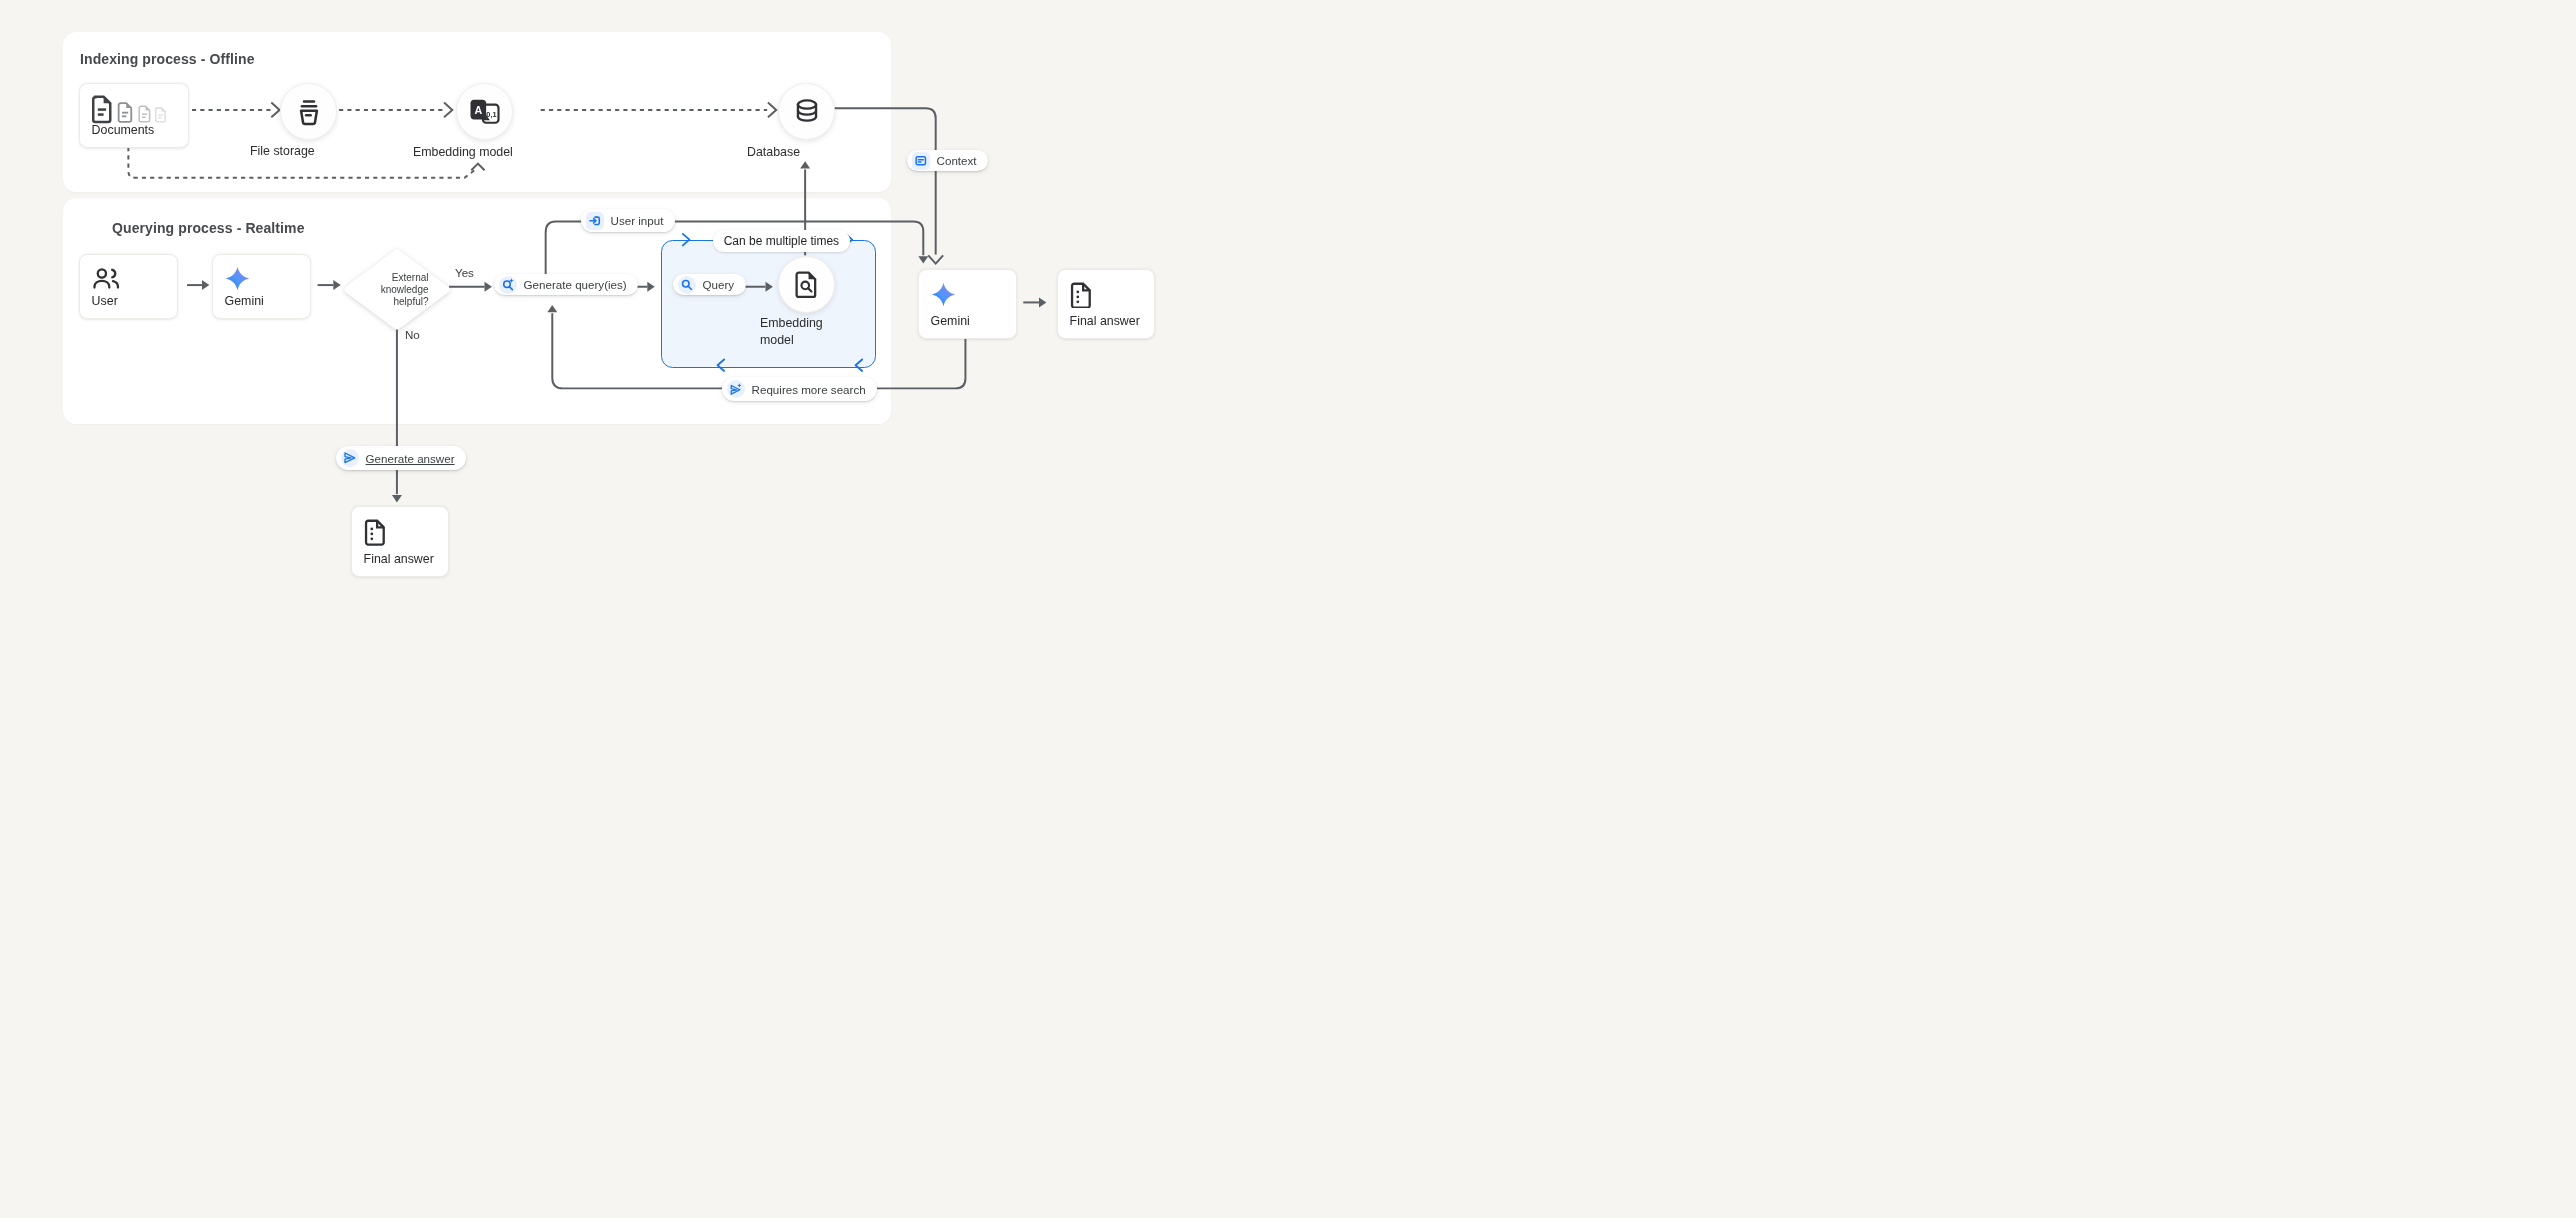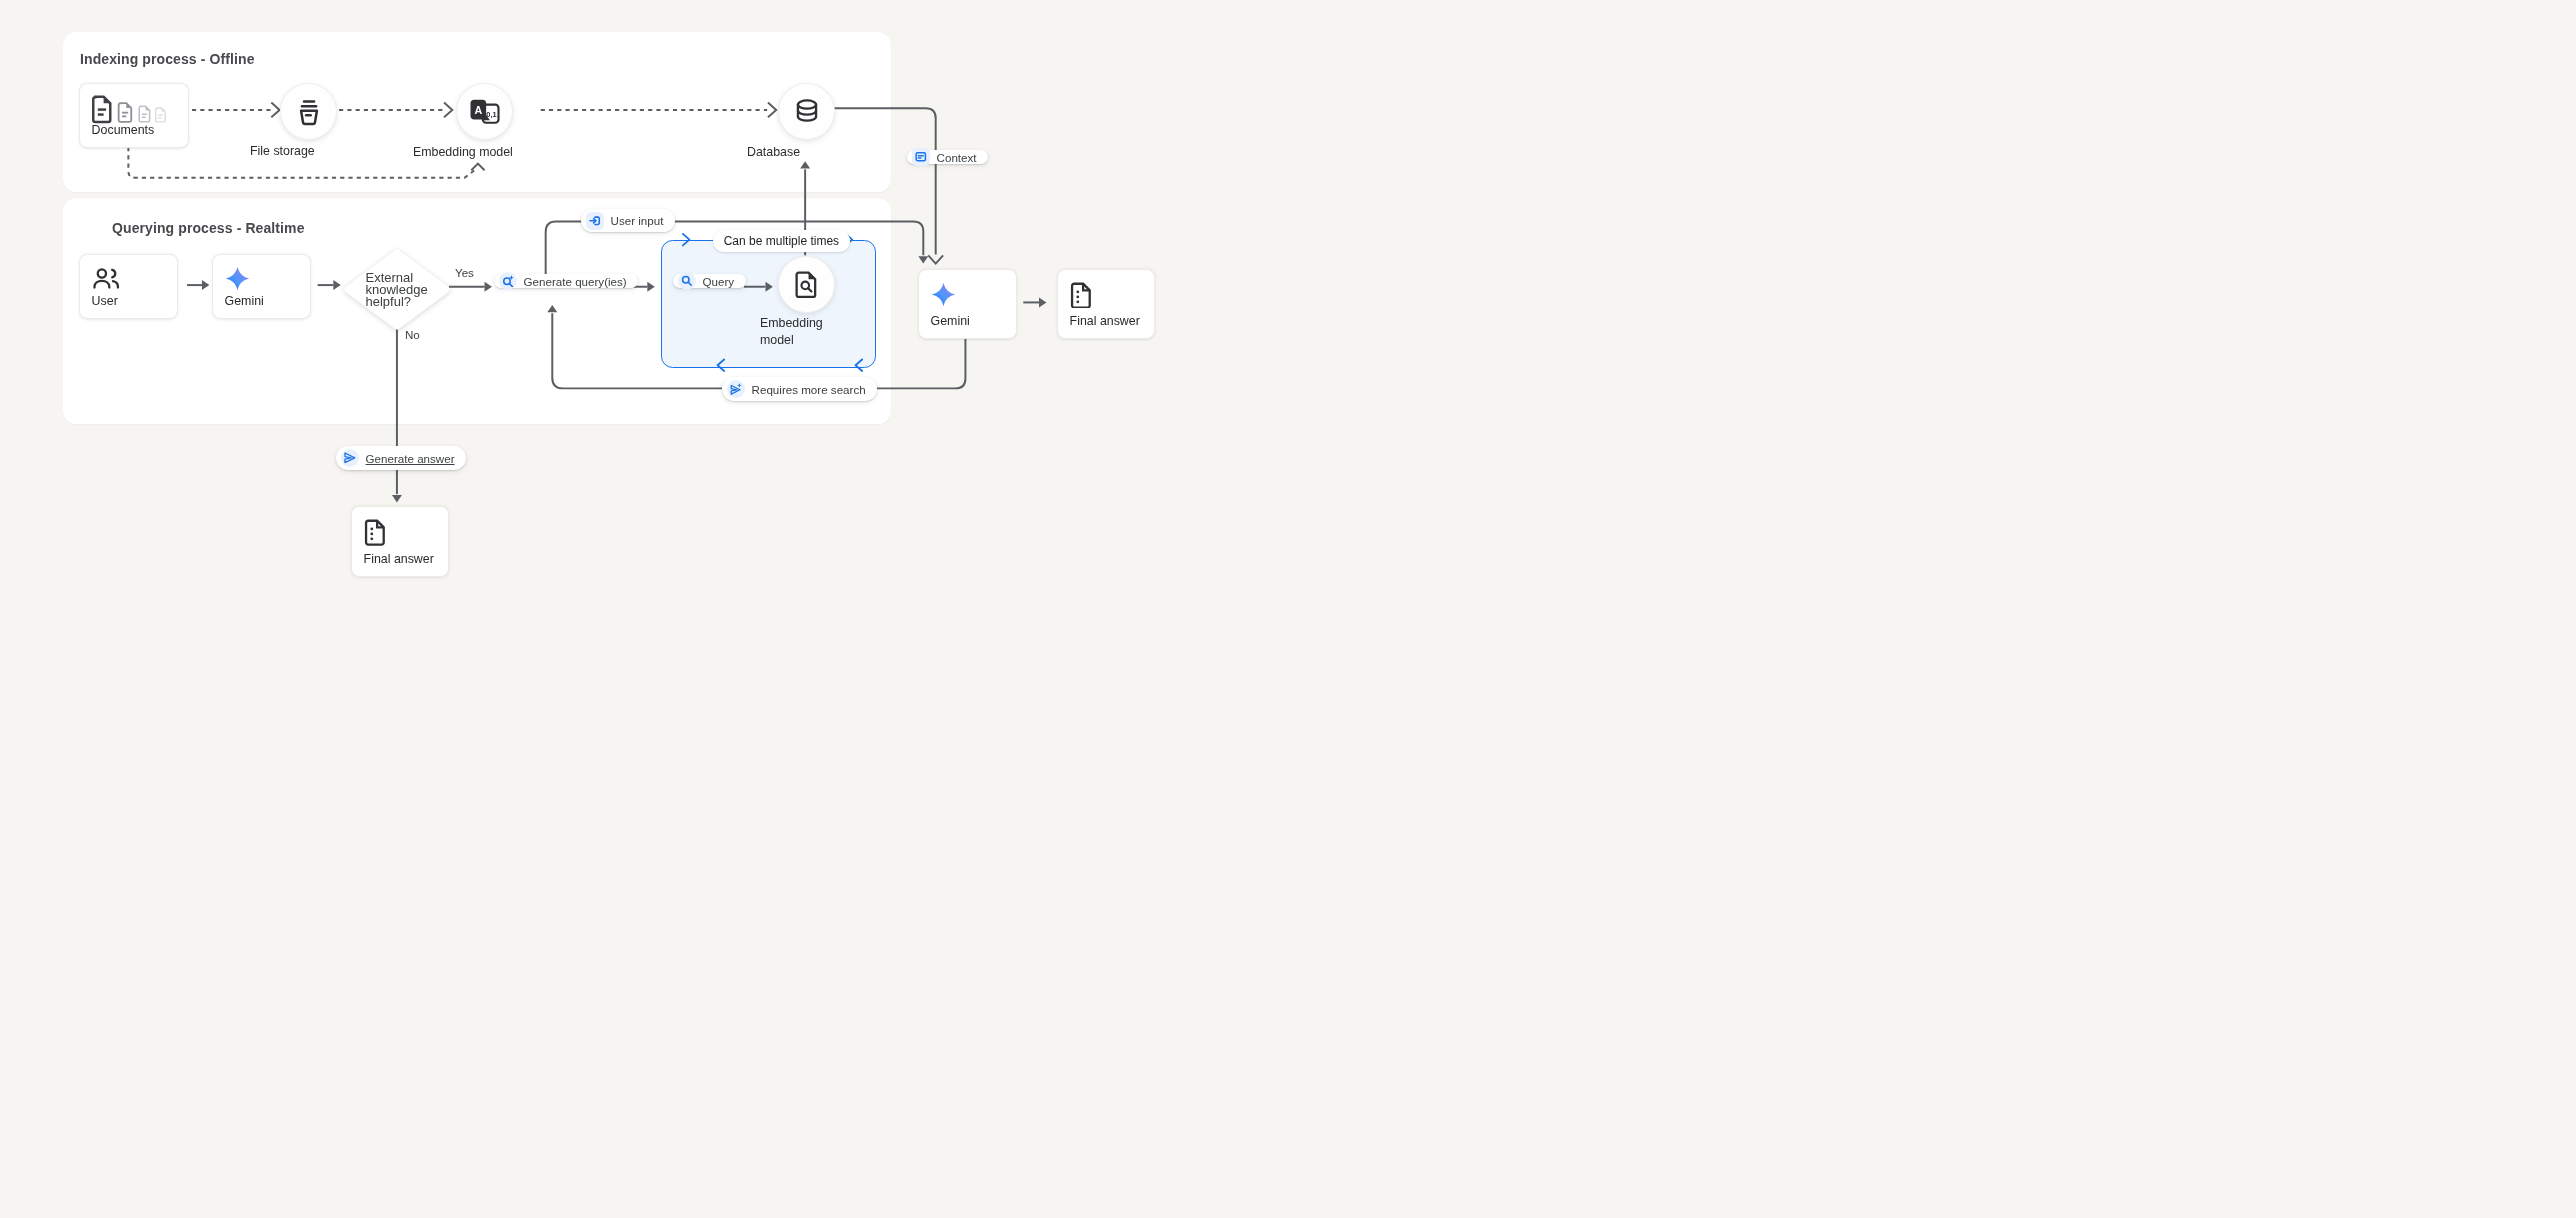--- a/index.html
+++ b/index.html
@@ -8,29 +8,29 @@
   .abs{position:absolute;}
   .panel{background:#ffffff;border-radius:13.2px;box-shadow:0 0.8px 1.7px rgba(0,0,0,.03);}
   .panel-title{font-size:14px;font-weight:700;color:#47494c;letter-spacing:0.1px;}
   .card{background:#fff;border:0.8px solid #edebe8;border-radius:8.3px;box-shadow:0 0.8px 2.5px rgba(60,64,67,.12);}
   .card-label{position:absolute;left:11.6px;bottom:10px;font-size:12.4px;color:#28292b;}
   .card-icon{position:absolute;left:11.6px;top:10.7px;}
   .circle{background:#fefefe;border:0.8px solid #f1efec;border-radius:50%;width:55px;height:55px;
           box-shadow:0 1.7px 5.8px rgba(60,64,67,.13);display:flex;align-items:center;justify-content:center;}
   .node-label{font-size:12.4px;color:#2b2d2f;text-align:left;line-height:17.4px;}
   .pill{background:#fff;border-radius:826px;box-shadow:0 0.8px 1.7px rgba(60,64,67,.22),0 1.7px 5px rgba(60,64,67,.10);
-        display:flex;align-items:center;gap:6.6px;height:14px;padding:0 11.6px;font-size:11.6px;color:#3c4043;white-space:nowrap;}
+        display:flex;align-items:center;gap:6.6px;height:21px;padding:0 11.6px;font-size:11.6px;color:#3c4043;white-space:nowrap;}
   .chip{width:18px;height:18px;border-radius:50%;background:#e8f0fe;display:flex;align-items:center;justify-content:center;margin-left:-6.6px;flex:0 0 auto;}
   .chip.square{border-radius:5px;}
   .caption-pill{background:#fff;border-radius:826px;box-shadow:0 0.8px 2.5px rgba(60,64,67,.22);
         height:21.5px;display:flex;align-items:center;padding:0 10.7px;font-size:12px;color:#212325;white-space:nowrap;}
   .bluebox{background:#eff5fd;border:1.7px solid #1a73e8;border-radius:11.6px;}
   .diamond-wrap svg{filter:drop-shadow(0 1.7px 2.5px rgba(60,64,67,.22));}
   .diamond-text{position:absolute;left:50%;top:50%;transform:translate(-50%,-50%);width:63px;
-        font-size:13px;line-height:12px;color:#3c4043;text-align:left;}
+        font-size:10px;line-height:12px;color:#3c4043;text-align:right;}
   .small-dir{font-size:11.6px;color:#3c4043;text-align:center;}
   svg{display:block;}
   #connectors{position:absolute;left:0;top:0;z-index:2;pointer-events:none;}
   .z1{z-index:1;} .z3{position:absolute;z-index:3;}
 </style>
 </head>
 <body>
 
 <div id="canvas">
 

